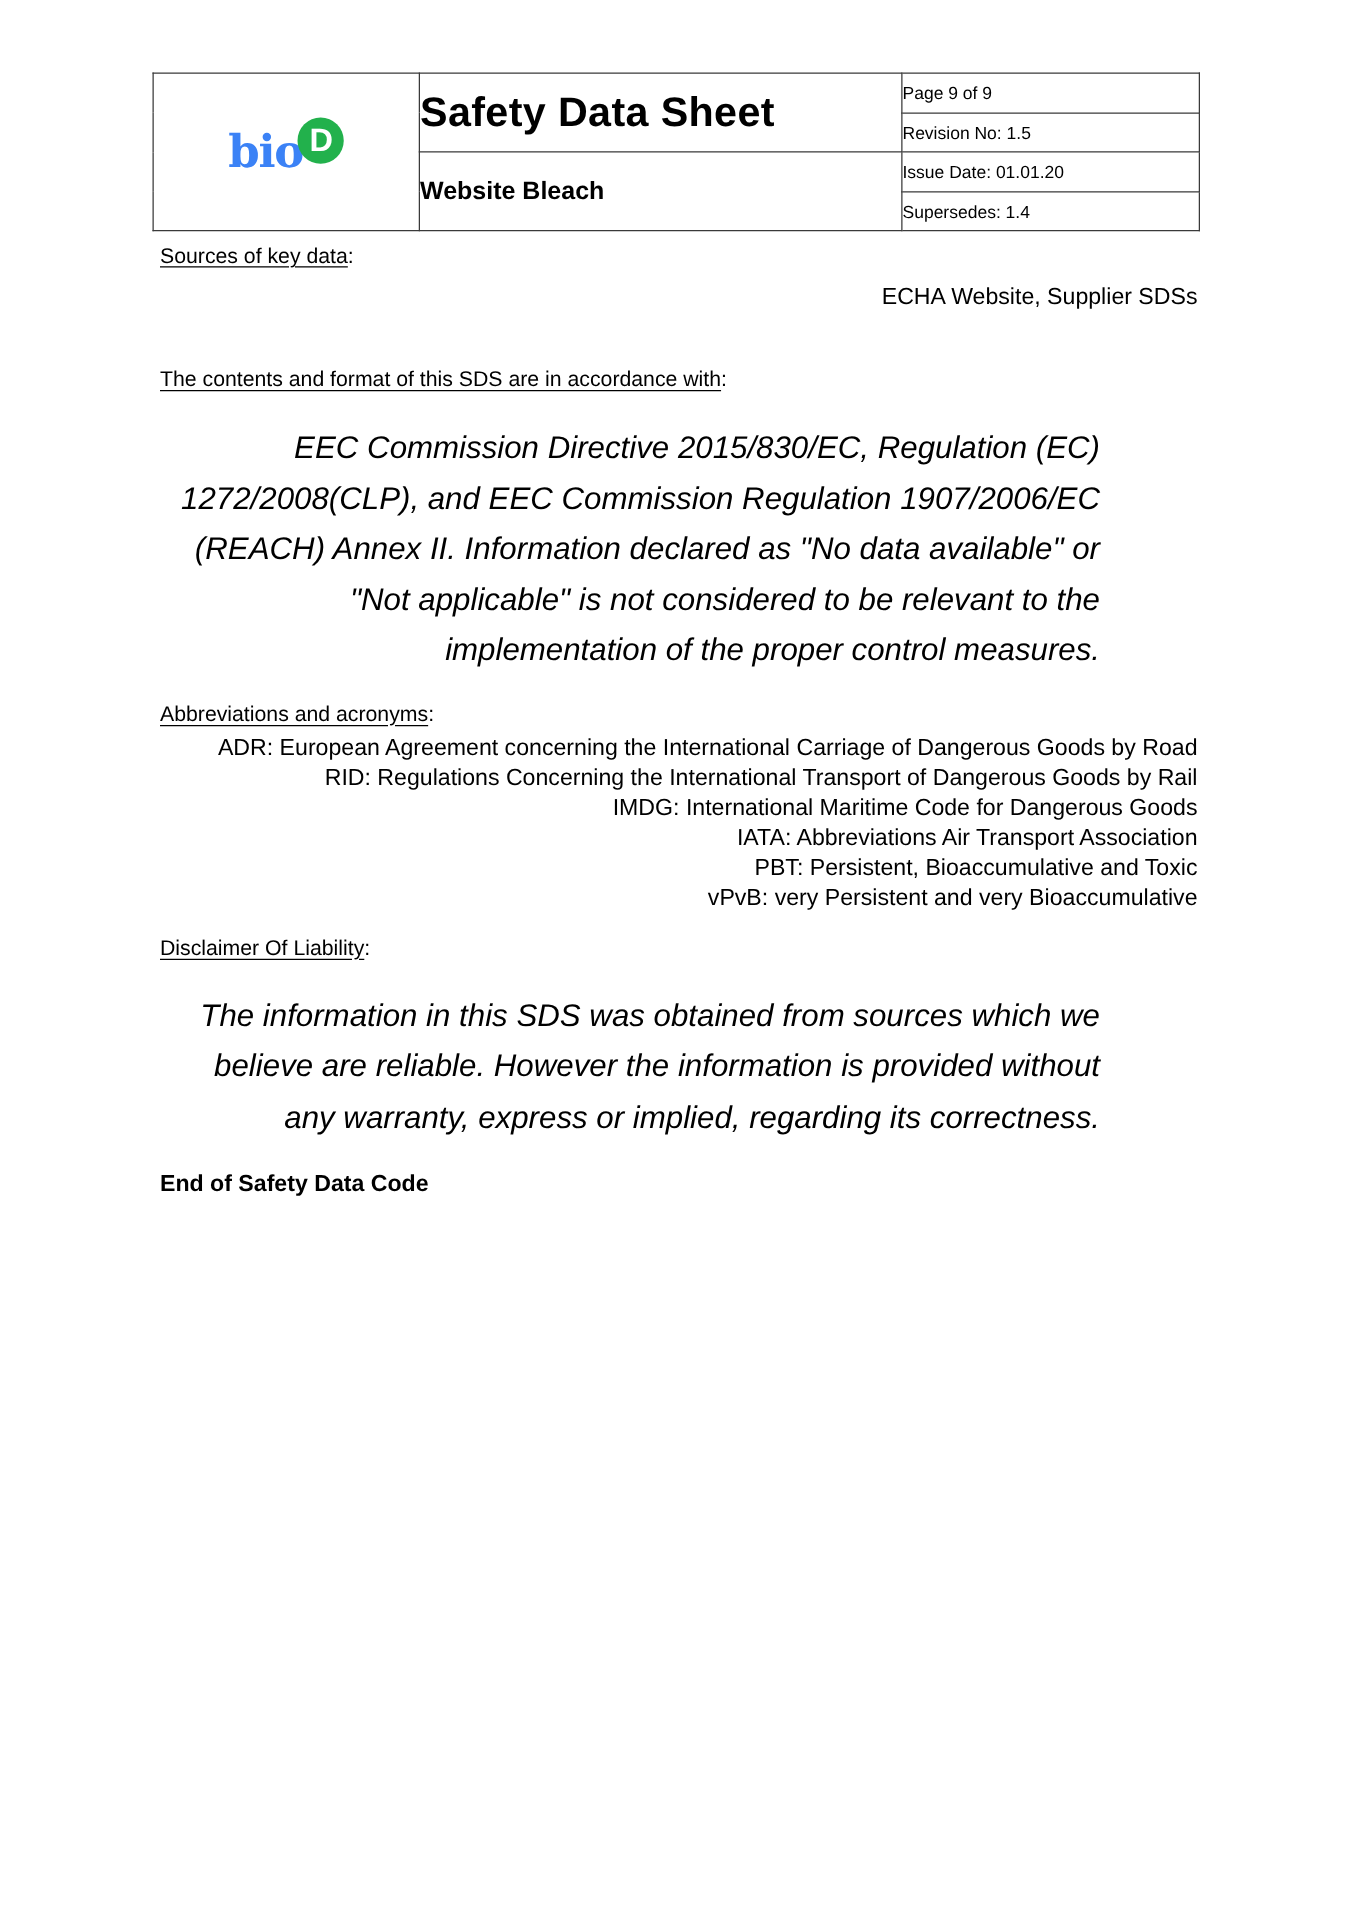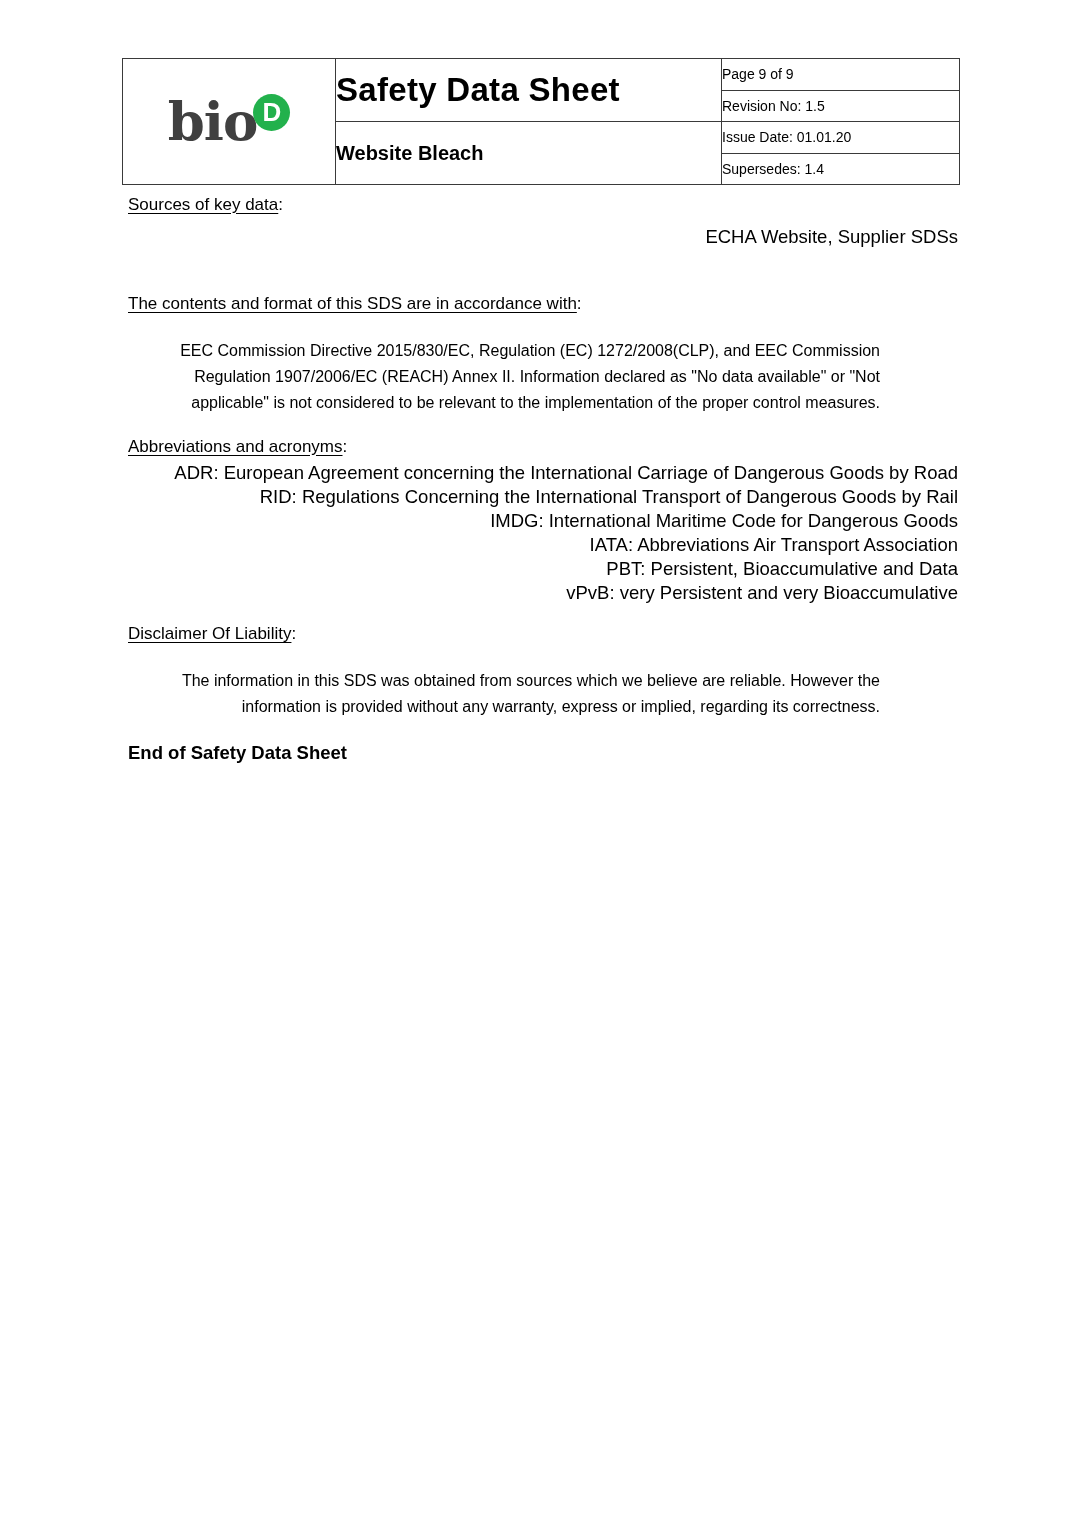--- a/index.html
+++ b/index.html
@@ -49,23 +49,23 @@
 
   .logo-wrap {
     display: inline-block;
     position: relative;
     line-height: 1;
     white-space: nowrap;
   }
   .logo-text {
     font-family: "DejaVu Serif", serif;
     font-weight: bold;
-    font-size: 53px;
+    font-size: 36px;
     letter-spacing: -1px;
-    color: #404040;
+    color: #3b82f6;
     vertical-align: middle;
   }
   .logo-badge {
     display: inline-block;
     width: 37px;
     height: 37px;
     border-radius: 50%;
     background: #22b14c;
     color: #ffffff;
     font-family: "Liberation Sans", sans-serif;
@@ -129,24 +129,25 @@
   }
 
   .line {
     font-size: 18.5px;
     line-height: 1.30;
     margin: 0;
     white-space: nowrap;
   }
 
   .para {
-    font-size: 16px;
+    font-size: 25px;
     line-height: 1.62;
     margin: 0;
     width: 752px;
+    font-style: italic;
   }
 
   .bold-line {
     font-size: 18.5px;
     font-weight: bold;
     line-height: 1.2;
     margin: 0;
   }
 
   .sp-6  { height: 6px; }
@@ -209,31 +210,31 @@
 
     <div class="sp-22"></div>
 
     <div>
       <p class="heading"><span class="u">Abbreviations and acronyms</span><span>:</span></p>
       <div class="sp-6"></div>
       <p class="line indent">ADR: European Agreement concerning the International Carriage of Dangerous Goods by Road</p>
       <p class="line indent">RID: Regulations Concerning the International Transport of Dangerous Goods by Rail</p>
       <p class="line indent">IMDG: International Maritime Code for Dangerous Goods</p>
       <p class="line indent">IATA: Abbreviations Air Transport Association</p>
-      <p class="line indent">PBT: Persistent, Bioaccumulative and Data</p>
+      <p class="line indent">PBT: Persistent, Bioaccumulative and Toxic</p>
       <p class="line indent">vPvB: very Persistent and very Bioaccumulative</p>
     </div>
 
     <div class="sp-20"></div>
 
     <div>
       <p class="heading"><span class="u">Disclaimer Of Liability</span><span>:</span></p>
       <div class="sp-26"></div>
       <p class="para indent">The information in this SDS was obtained from sources which we believe are reliable.   However the information is provided without any warranty, express or implied, regarding its correctness.</p>
     </div>
 
     <div class="sp-22"></div>
 
-    <p class="bold-line">End of Safety Data Sheet</p>
+    <p class="bold-line">End of Safety Data Code</p>
 
   </div>
 
 </div>
 
 </body></html>

